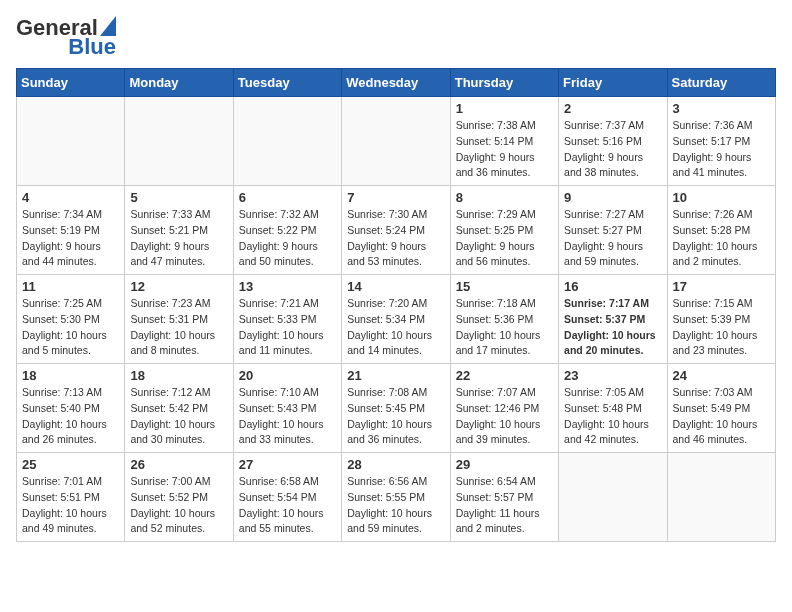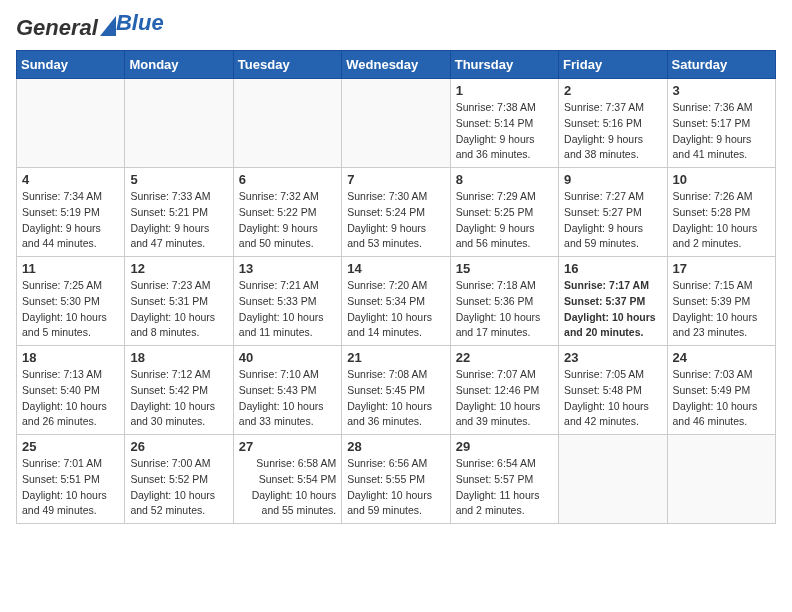--- a/index.html
+++ b/index.html
@@ -11,23 +11,22 @@
       padding: 16px;
     }
     .header {
       display: flex;
       justify-content: space-between;
       align-items: flex-start;
       margin-bottom: 10px;
     }
     .logo {
       display: flex;
-      flex-direction: row;
-      align-items: flex-start;
-      font-style: italic;
+      flex-direction: column;
+      align-items: flex-end;
     }
     .logo-text {
       font-size: 22px;
       font-weight: bold;
       color: #333;
       line-height: 1;
     }
     .logo-row {
       display: flex;
       align-items: center;
@@ -258,21 +257,21 @@
 and 26 minutes.</div>
         </td>
         <td>
           <div class="day-num">18</div>
           <div class="day-info" style="white-space: pre-line;">Sunrise: 7:12 AM
 Sunset: 5:42 PM
 Daylight: 10 hours
 and 30 minutes.</div>
         </td>
         <td>
-          <div class="day-num">40</div>
+          <div class="day-num">20</div>
           <div class="day-info" style="white-space: pre-line;">Sunrise: 7:10 AM
 Sunset: 5:43 PM
 Daylight: 10 hours
 and 33 minutes.</div>
         </td>
         <td>
           <div class="day-num">21</div>
           <div class="day-info" style="white-space: pre-line;">Sunrise: 7:08 AM
 Sunset: 5:45 PM
 Daylight: 10 hours
@@ -310,21 +309,21 @@
         </td>
         <td>
           <div class="day-num">26</div>
           <div class="day-info" style="white-space: pre-line;">Sunrise: 7:00 AM
 Sunset: 5:52 PM
 Daylight: 10 hours
 and 52 minutes.</div>
         </td>
         <td>
           <div class="day-num">27</div>
-          <div class="day-info" style="white-space: pre-line; text-align: right;">Sunrise: 6:58 AM
+          <div class="day-info" style="white-space: pre-line;">Sunrise: 6:58 AM
 Sunset: 5:54 PM
 Daylight: 10 hours
 and 55 minutes.</div>
         </td>
         <td>
           <div class="day-num">28</div>
           <div class="day-info" style="white-space: pre-line;">Sunrise: 6:56 AM
 Sunset: 5:55 PM
 Daylight: 10 hours
 and 59 minutes.</div>

